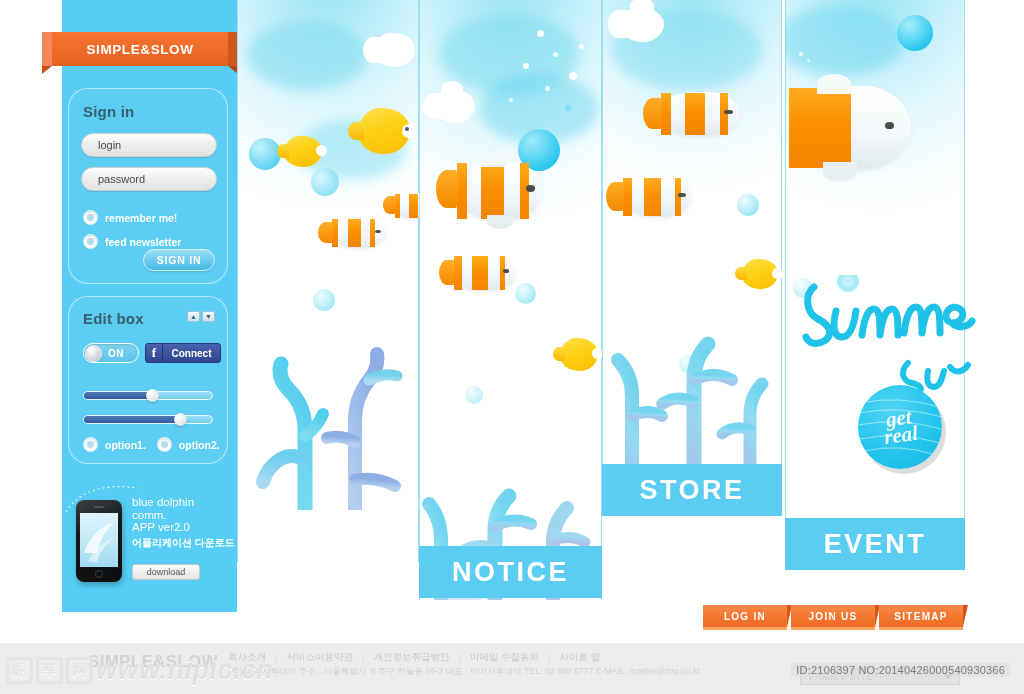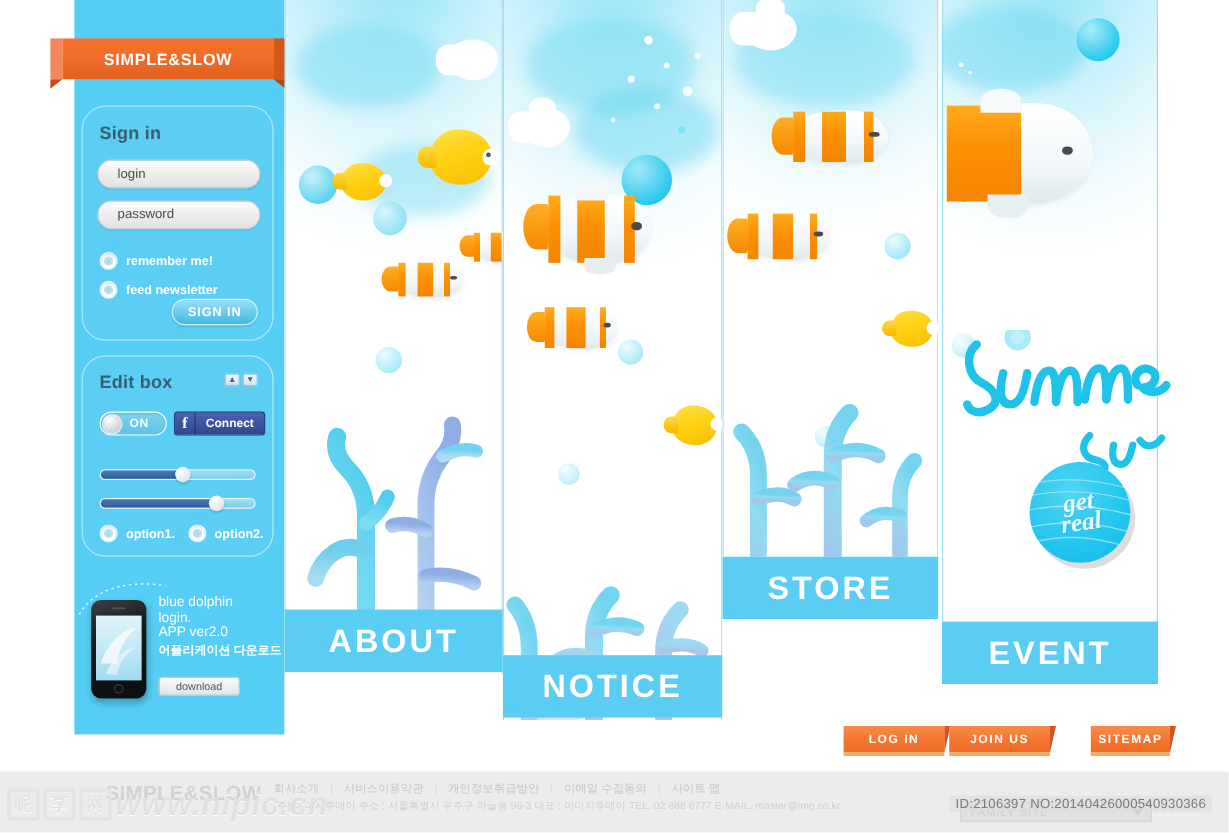--- a/index.html
+++ b/index.html
@@ -318,21 +318,21 @@
       <div class="phone-screen">
         <svg width="38" height="54" viewBox="0 0 38 54">
           <path d="M4 40 C10 22, 22 12, 34 10 C26 16, 20 26, 17 40 Z" fill="#ffffff" opacity=".75"></path>
           <path d="M8 48 C14 36, 24 28, 33 26 C25 32, 19 40, 17 50 Z" fill="#ffffff" opacity=".5"></path>
         </svg>
       </div>
       <div class="phone-home"></div>
     </div>
     <div class="promo-txt">
       <div>blue dolphin</div>
-      <div>login.</div>
+      <div>comm.</div>
       <div>APP ver2.0</div>
       <span class="promo-kr">어플리케이션 다운로드</span>
     </div>
     <div class="btn-download">
       <span>download</span>
     </div>
   </div>
 
   <div class="col" id="col-about" style="left:237px;width:182px;height:562px;">
     <div class="col-bg"></div>
@@ -402,23 +402,20 @@
         <path d="M58 126 Q70 118 76 104" stroke="url(#cg1)" stroke-width="12" fill="none" stroke-linecap="round"></path>
       </g>
       <g opacity=".85">
         <path d="M108 200 L108 110 Q108 88 122 70 Q132 58 130 44" stroke="url(#cg2)" stroke-width="14" fill="none" stroke-linecap="round"></path>
         <path d="M108 132 Q94 124 80 128" stroke="url(#cg2)" stroke-width="12" fill="none" stroke-linecap="round"></path>
         <path d="M122 70 Q138 62 150 66" stroke="url(#cg3)" stroke-width="11" fill="none" stroke-linecap="round"></path>
         <path d="M108 170 Q128 166 148 176" stroke="url(#cg2)" stroke-width="12" fill="none" stroke-linecap="round"></path>
       </g>
     </svg>
 
-    <div class="nav-label" style="top:508px;">
-      <span>ABOUT</span>
-    </div>
   </div>
 
   <div class="col" id="col-notice" style="left:419px;width:183px;height:600px;">
     <div class="col-bg"></div>
     <div class="col-border"></div>
     <div class="col-border-r"></div>
 
     <div class="wisp" style="left:20px;top:14px;width:140px;height:80px;background:#6fd9f0;opacity:.45;"></div>
     <div class="wisp" style="left:60px;top:74px;width:120px;height:70px;background:#53d1ef;opacity:.4;"></div>
     <div class="bubble" style="left:99px;top:129px;width:42px;height:42px;background:radial-gradient(circle at 33% 28%,#9fe9fa,#14c2ec 72%,#08b4e0);opacity:.9;"></div>
@@ -622,21 +619,21 @@
 
   <div id="bottom-tabs">
     <div class="btab" style="width:84px;">
       <span>LOG IN</span>
       <div class="btab-under"></div>
     </div>
     <div class="btab" style="width:84px;">
       <span>JOIN US</span>
       <div class="btab-under"></div>
     </div>
-    <div class="btab" style="width:66px;margin-left:30px;">
+    <div class="btab" style="width:84px;">
       <span>SITEMAP</span>
       <div class="btab-under"></div>
     </div>
   </div>
 
   <div id="footer">
     <div id="footer-logo">SIMPLE&amp;SLOW</div>
 
     <div id="footer-links">
       <span>회사소개</span>

